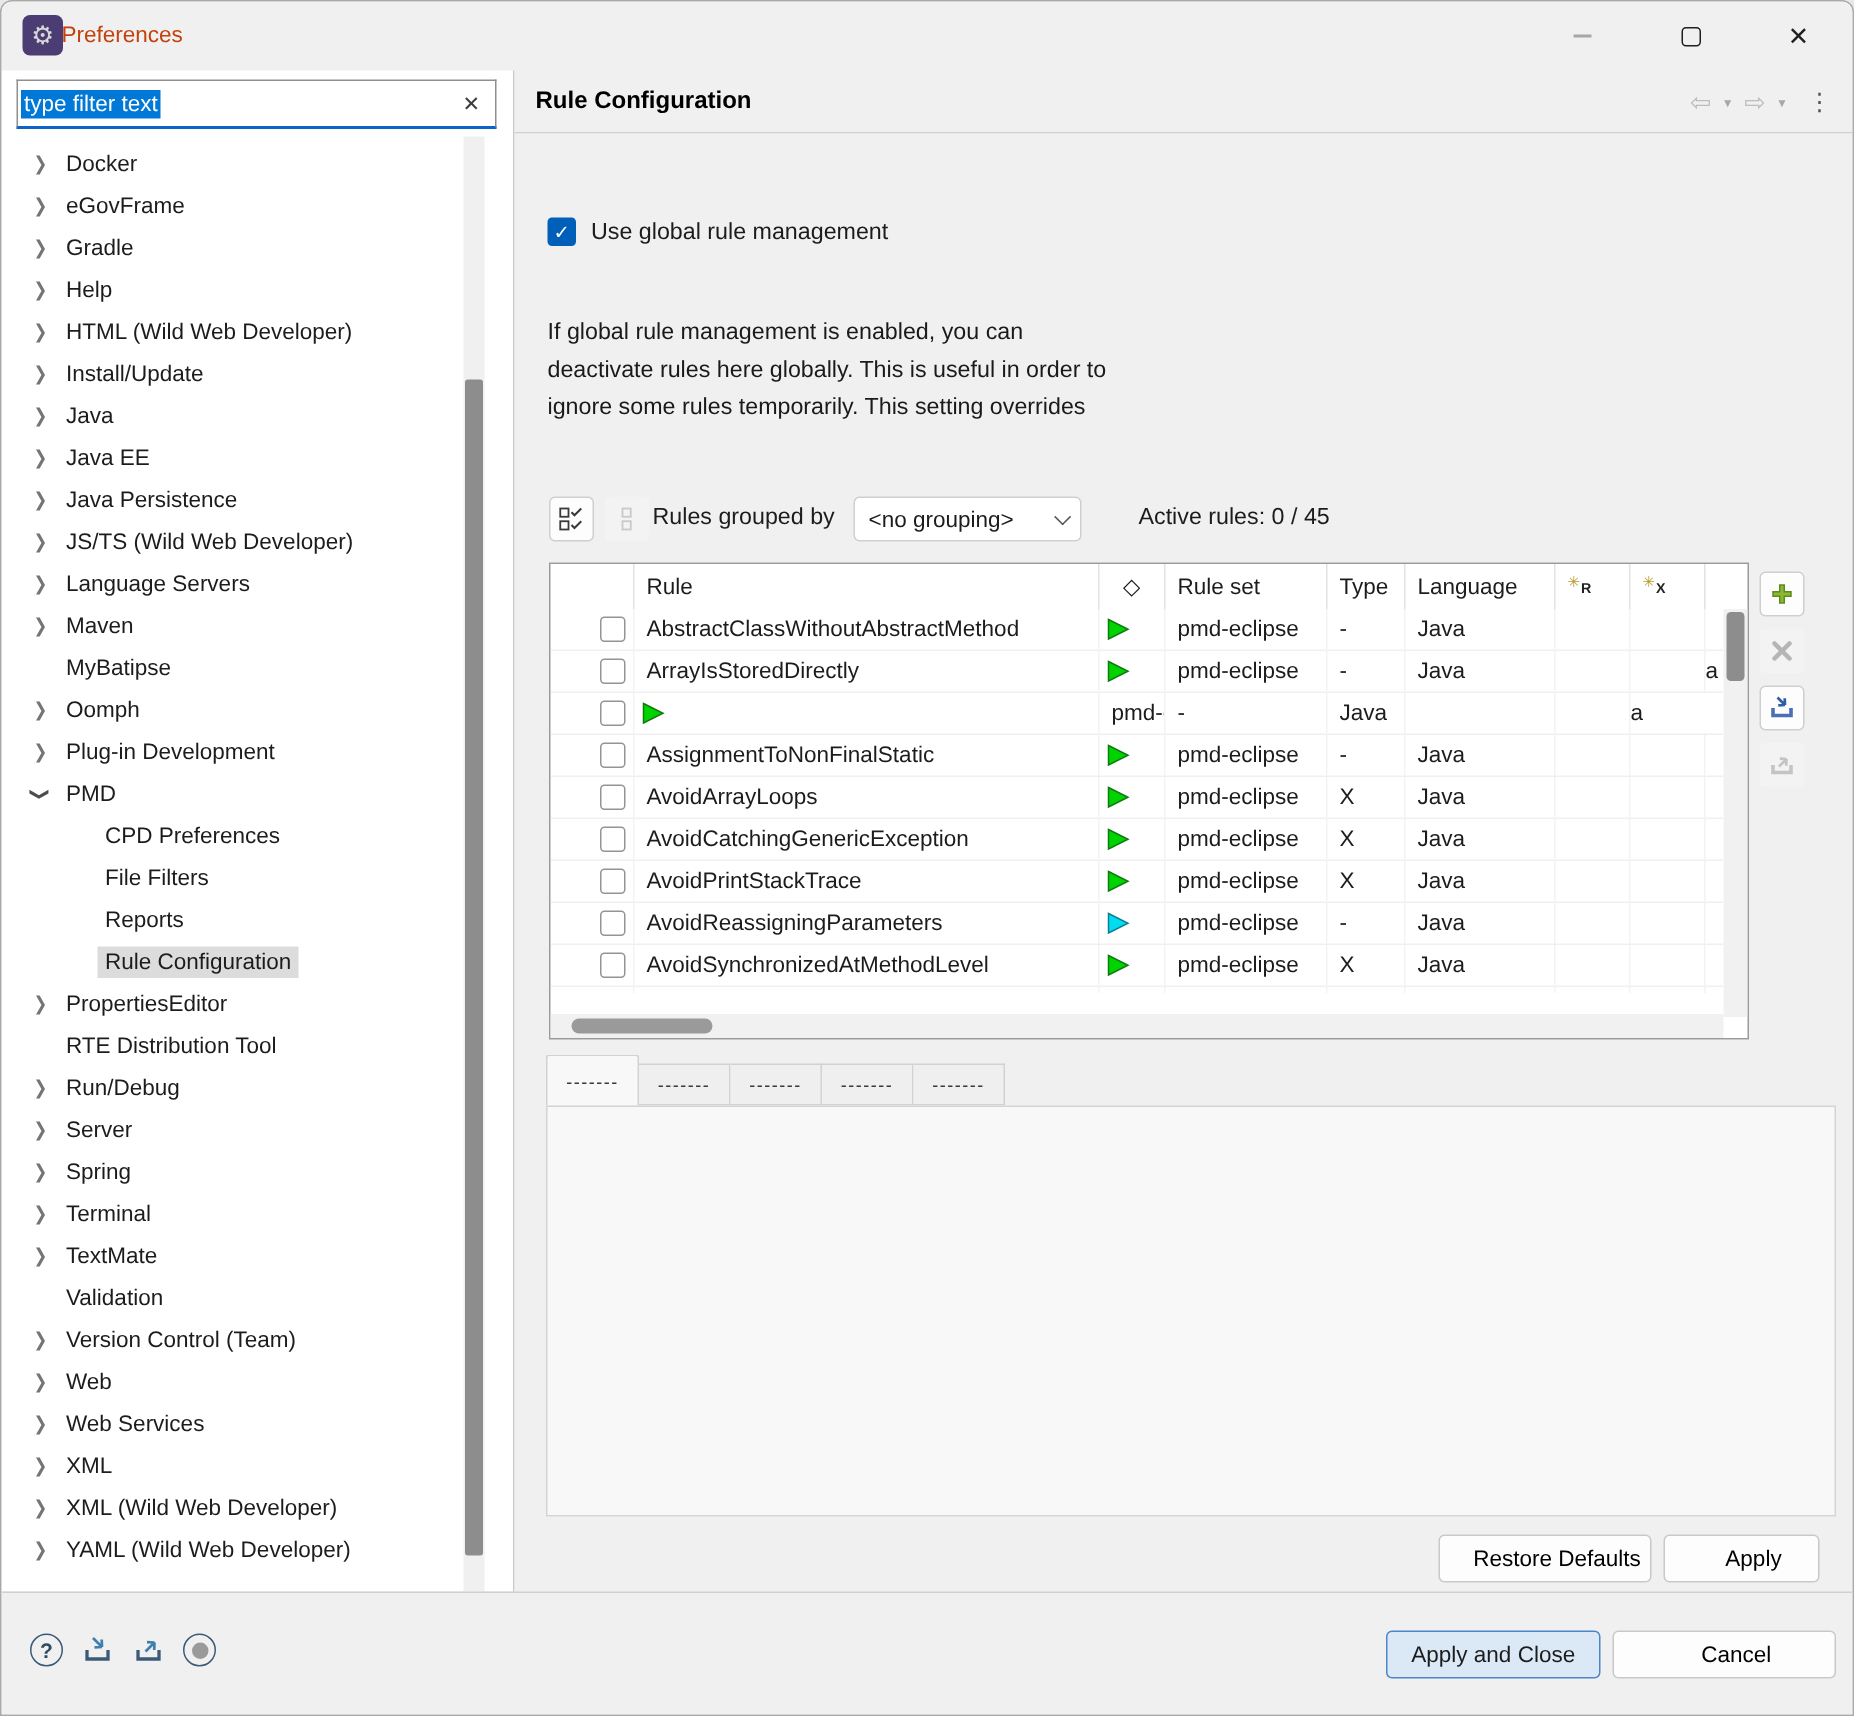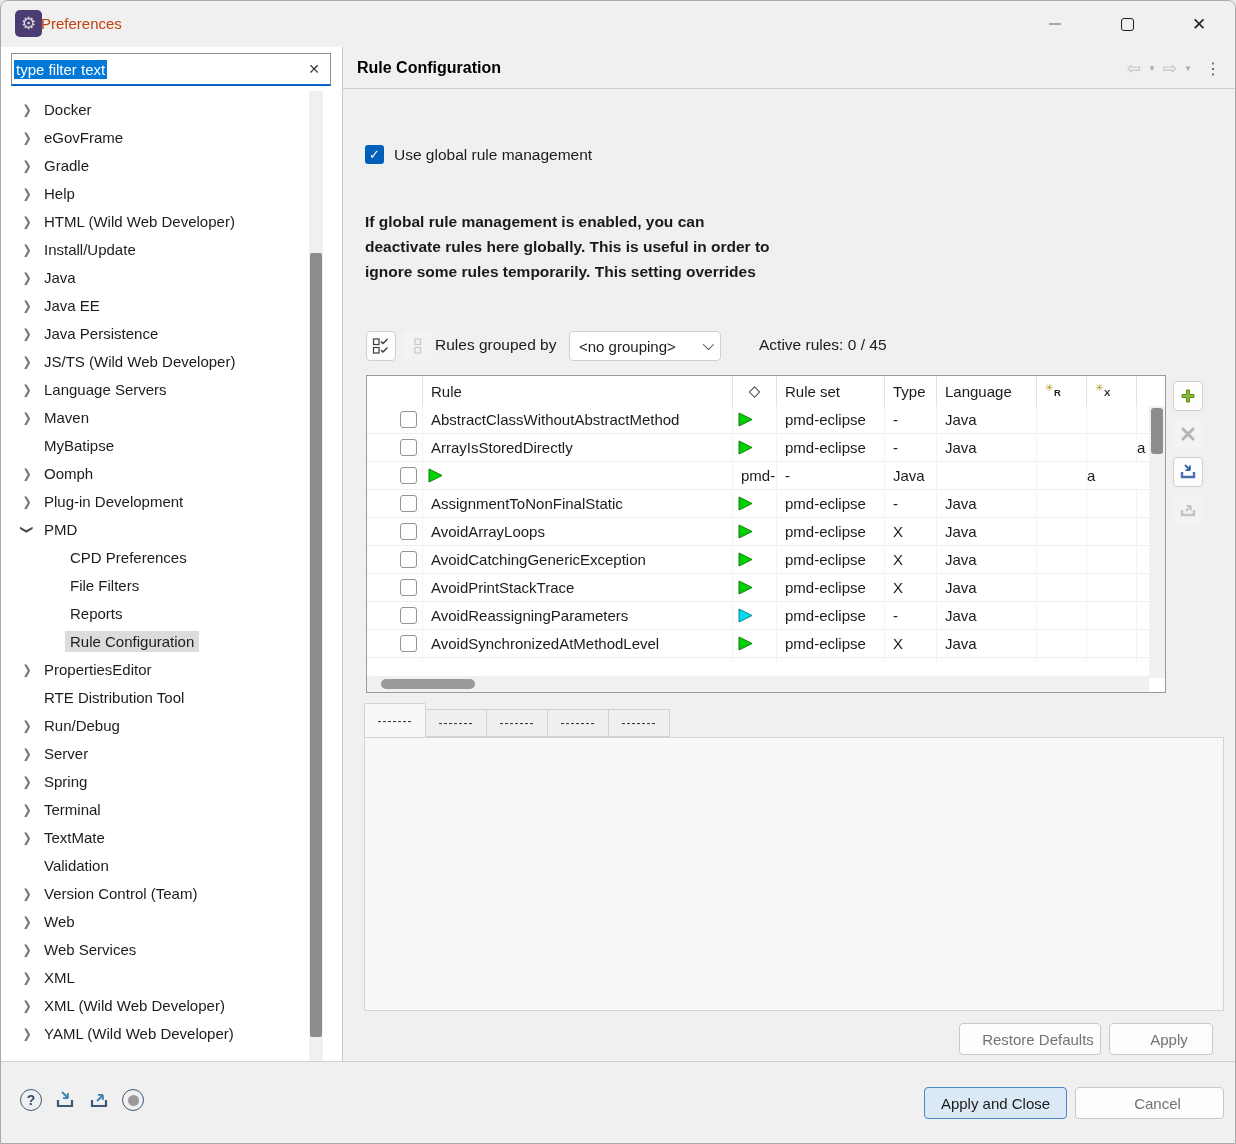--- a/index.html
+++ b/index.html
@@ -46,21 +46,21 @@
   .nav-arrow { font-size:17px; color:#bdbdbd; }
   .nav-drop { font-size:8px; color:#a8a8a8; }
   .kebab { font-size:16px; color:#555; letter-spacing:0; margin-left:6px; }
 
   
   .main { position:absolute; left:342px; top:88px; right:0; height:974px; background:#f0f0f0; }
   .gcheck-row { position:absolute; left:22px; top:56px; display:flex; align-items:center; }
   .gcheck { width:19px; height:19px; background:#005fb8; border-radius:3px; color:#fff; font-size:13px;
             display:flex; align-items:center; justify-content:center; }
   .gcheck-label { margin-left:10px; font-size:15.5px; }
-  .desc { position:absolute; left:22px; top:120px; font-size:15.5px; line-height:25px; color:#1a1a1a;font-weight:bold; }
+  .desc { position:absolute; left:22px; top:120px; font-size:15.5px; line-height:25px; color:#1a1a1a; }
 
   .rule-toolbar { position:absolute; left:0; top:242px; height:34px; width:100%; }
   .tb-btn { position:absolute; top:0; width:30px; height:30px; border:1px solid #cfcfcf; border-radius:4px;
             background:#fdfdfd; display:flex; align-items:center; justify-content:center; }
   .tb-btn.disabled { border-color:transparent; background:#f3f3f3; }
   .grouped-label { position:absolute; left:92px; top:5px; font-size:15.5px; }
   .combo { position:absolute; left:226px; top:0; width:152px; height:30px; background:#fff;
            border:1px solid #cfcfcf; border-radius:4px; display:flex; align-items:center; font-size:15px; }
   .combo-text { margin-left:9px; }
   .combo-chev { margin-left:auto; margin-right:9px; width:8px; height:8px; border-right:1.6px solid #555;
@@ -97,21 +97,21 @@
   .tab-strip { position:absolute; left:21px; top:614px; height:34px; display:flex; align-items:flex-end; }
   .tab { height:28px; width:61px; background:#efefef; border:1px solid #d2d2d2; border-left:none;
          display:flex; align-items:center; justify-content:center; font-size:12px; color:#2c2c2c; letter-spacing:1px; }
   .tab.active { height:34px; width:62px; background:#f8f8f8; border-left:1px solid #d2d2d2; border-bottom:none;
                 border-radius:2px 2px 0 0; }
   .tab-panel { position:absolute; left:21px; top:648px; width:860px; height:274px; background:#f8f8f8;
                border:1px solid #d4d4d4; border-top:1px solid #d4d4d4; }
 
   
   .btn { border:1px solid #c9c9c9; border-radius:4px; background:#fdfdfd; font-size:15px;
-         font-family:"Liberation Sans", sans-serif; color:#737373; display:flex; align-items:center; justify-content:center;padding-left:16px; }
+         font-family:"Liberation Sans", sans-serif; color:#000000; display:flex; align-items:center; justify-content:center;padding-left:16px; }
   .restore-btn { position:absolute; left:616px; top:934px; width:142px; height:32px; }
   .apply-btn { position:absolute; left:766px; top:934px; width:104px; height:32px; }
 
   
   .footer { position:absolute; left:0; bottom:0; width:100%; height:82px; background:#f0f0f0;
             border-top:1px solid #d0d0d0; }
   .foot-icons { position:absolute; left:18px; top:26px; display:flex; gap:10px; align-items:center; }
   .ficon { width:24px; height:24px; display:flex; align-items:center; justify-content:center; }
   .help-circ { width:22px; height:22px; border:1.8px solid #3c5a78; border-radius:50%; color:#2d4a66;
                font-size:14px; font-weight:bold; display:flex; align-items:center; justify-content:center; }

